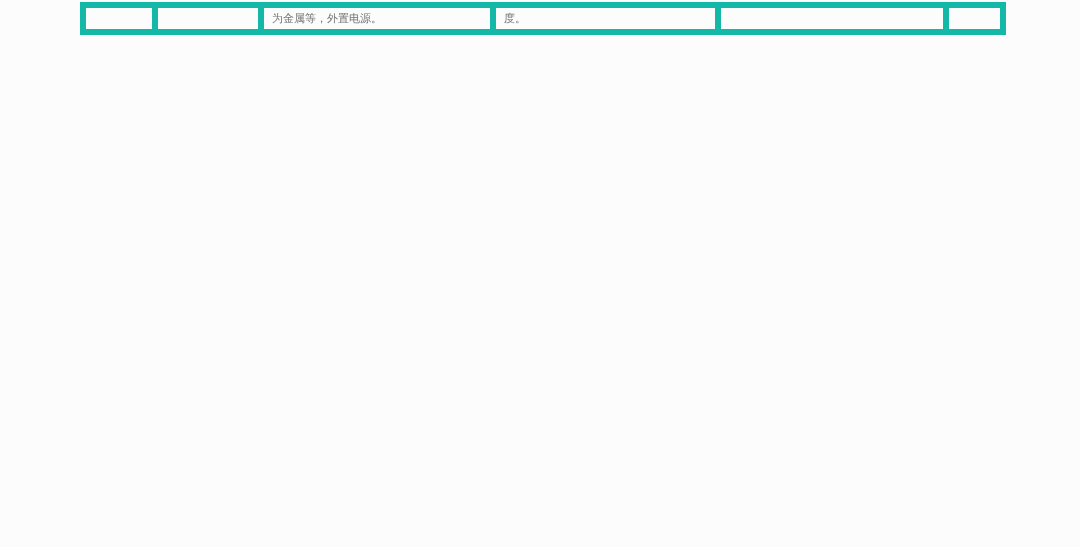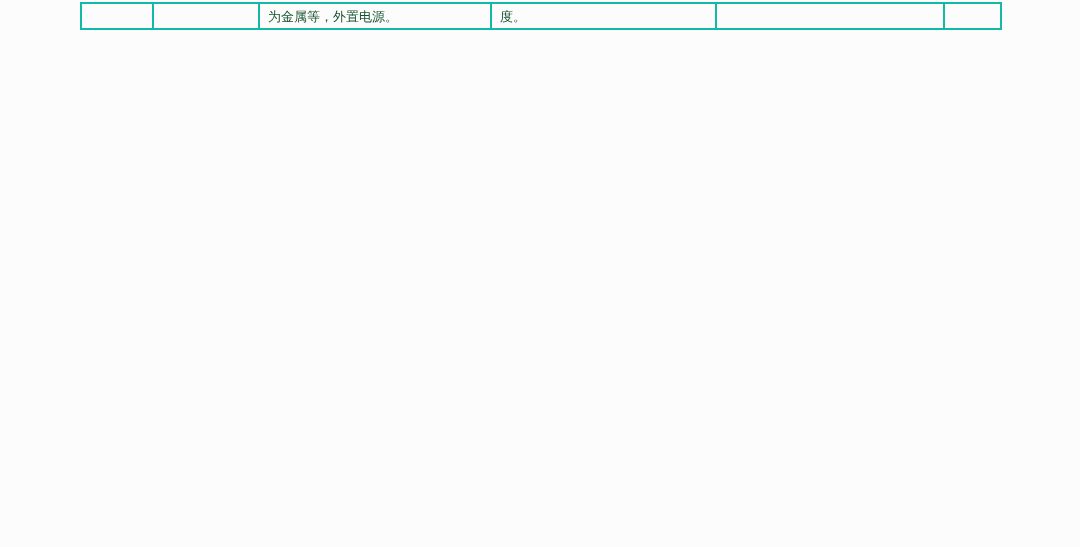--- a/index.html
+++ b/index.html
@@ -16,23 +16,23 @@
   .table-wrap {
     position: absolute;
     left: 80px; top: 2px;
   }
   table.device-table {
     border-collapse: collapse;
     table-layout: fixed;
     width: 920px;
   }
   table.device-table td {
-    border: 2px solid #14b8a6;
-    color: #14532d;
-    font-size: 13px;
+    border: 6px solid #14b8a6;
+    color: #737373;
+    font-size: 11px;
     line-height: 19px;
     vertical-align: middle;
     box-sizing: border-box;
     overflow: hidden;
     padding: 1px 5px 1px 8px;
   }
   td.col-code {
     text-align: center;
     padding: 0 2px;
     word-spacing: 5px;

